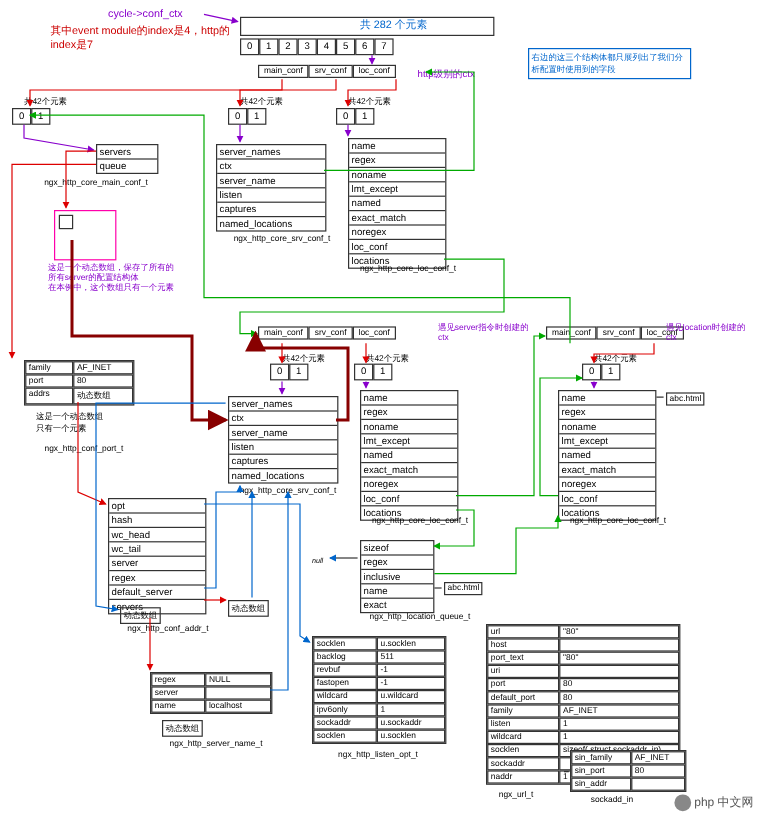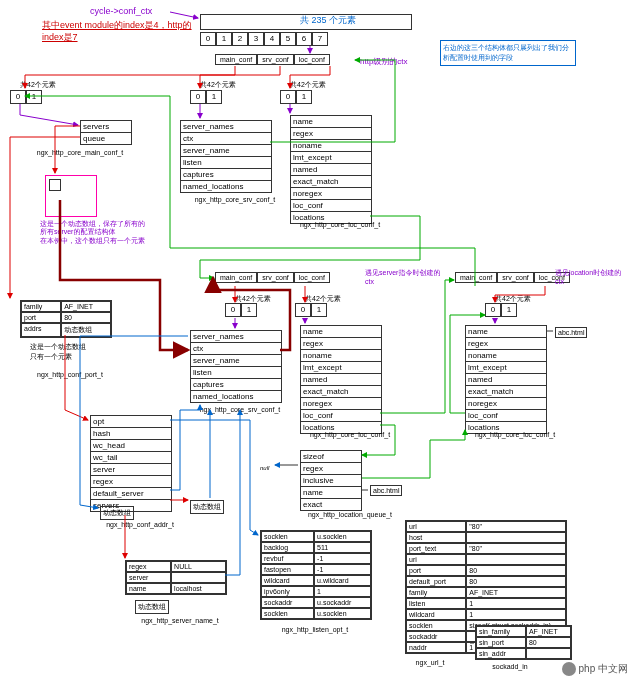--- a/index.html
+++ b/index.html
@@ -1,17 +1,17 @@
 <!DOCTYPE html>
 <html><head>
 <meta charset="utf-8">
 <style>
   body { margin:0; padding:0; font-family: sans-serif; font-size:8px; background:#fff; width:632px; height:680px; position:relative; }
   .abs { position:absolute; }
-  .note { color:#c00;text-decoration:underline; }
+  .note { color:#c00; }
   .note-purple { color:#80c; }
   .note-blue { color:#06c; border:1px solid #06c; padding:2px; }
   .struct { border:1px solid #333; background:#fff; }
   .struct-row { border-bottom:1px solid #333; padding:1px 2px; white-space:nowrap; }
   .struct-row:last-child { border-bottom:none; }
   .struct-name { text-align:center; font-size:7px; padding-top:1px; }
   .cells { display:flex; }
   .cell { border:1px solid #333; width:14px; height:12px; text-align:center; line-height:12px; font-size:8px; }
   .small-row { display:flex; }
   .small-box { border:1px solid #333; padding:1px 2px; font-size:7px; white-space:nowrap; }
@@ -23,37 +23,37 @@
   .wm-logo { width:14px; height:14px; border-radius:50%; background:#888; display:inline-block; }
   svg { position:absolute; top:0; left:0; pointer-events:none; }
   .mini { font-size:6px; }
 </style>
 </head>
 <body>
 
 <div class="abs note-purple" style="left:90px; top:6px; font-size:9px;">cycle-&gt;conf_ctx</div>
 <div class="abs note" style="left:42px; top:20px; width:150px; font-size:9px; line-height:1.3;">其中event module的index是4，http的index是7</div>
 <div class="abs" style="left:200px; top:14px; border:1px solid #333; width:210px; height:14px;"></div>
-<div class="abs" style="left:300px; top:14px; color:#06c; font-size:9px;">共 235 个元素</div>
+<div class="abs" style="left:300px; top:14px; color:#06c; font-size:9px;">共 282 个元素</div>
 <div class="abs cells" style="left:200px; top:32px;" id="hdr-cells">
     <div class="cell">0</div>
     <div class="cell">1</div>
     <div class="cell">2</div>
     <div class="cell">3</div>
     <div class="cell">4</div>
     <div class="cell">5</div>
     <div class="cell">6</div>
     <div class="cell">7</div>
   </div>
 <div class="abs conf-row" style="left:215px; top:54px;" id="hdr-conf">
     <div class="conf-cell">main_conf</div>
     <div class="conf-cell">srv_conf</div>
     <div class="conf-cell">loc_conf</div>
   </div>
-<div class="abs note-purple" style="left:360px; top:56px; font-size:8px;">http级别的ctx</div>
+<div class="abs note-purple" style="left:348px; top:56px; font-size:8px;">http级别的ctx</div>
 <div class="abs note-blue" style="left:440px; top:40px; width:130px; font-size:7px;">右边的这三个结构体都只展列出了我们分析配置时使用到的字段</div>
 
 <div class="abs label" style="left:20px; top:80px;">共42个元素</div>
 <div class="abs cells" style="left:10px; top:90px;">
     <div class="cell">0</div>
     <div class="cell">1</div>
   </div>
 
 <div class="abs label" style="left:200px; top:80px;">共42个元素</div>
 <div class="abs cells" style="left:190px; top:90px;">

